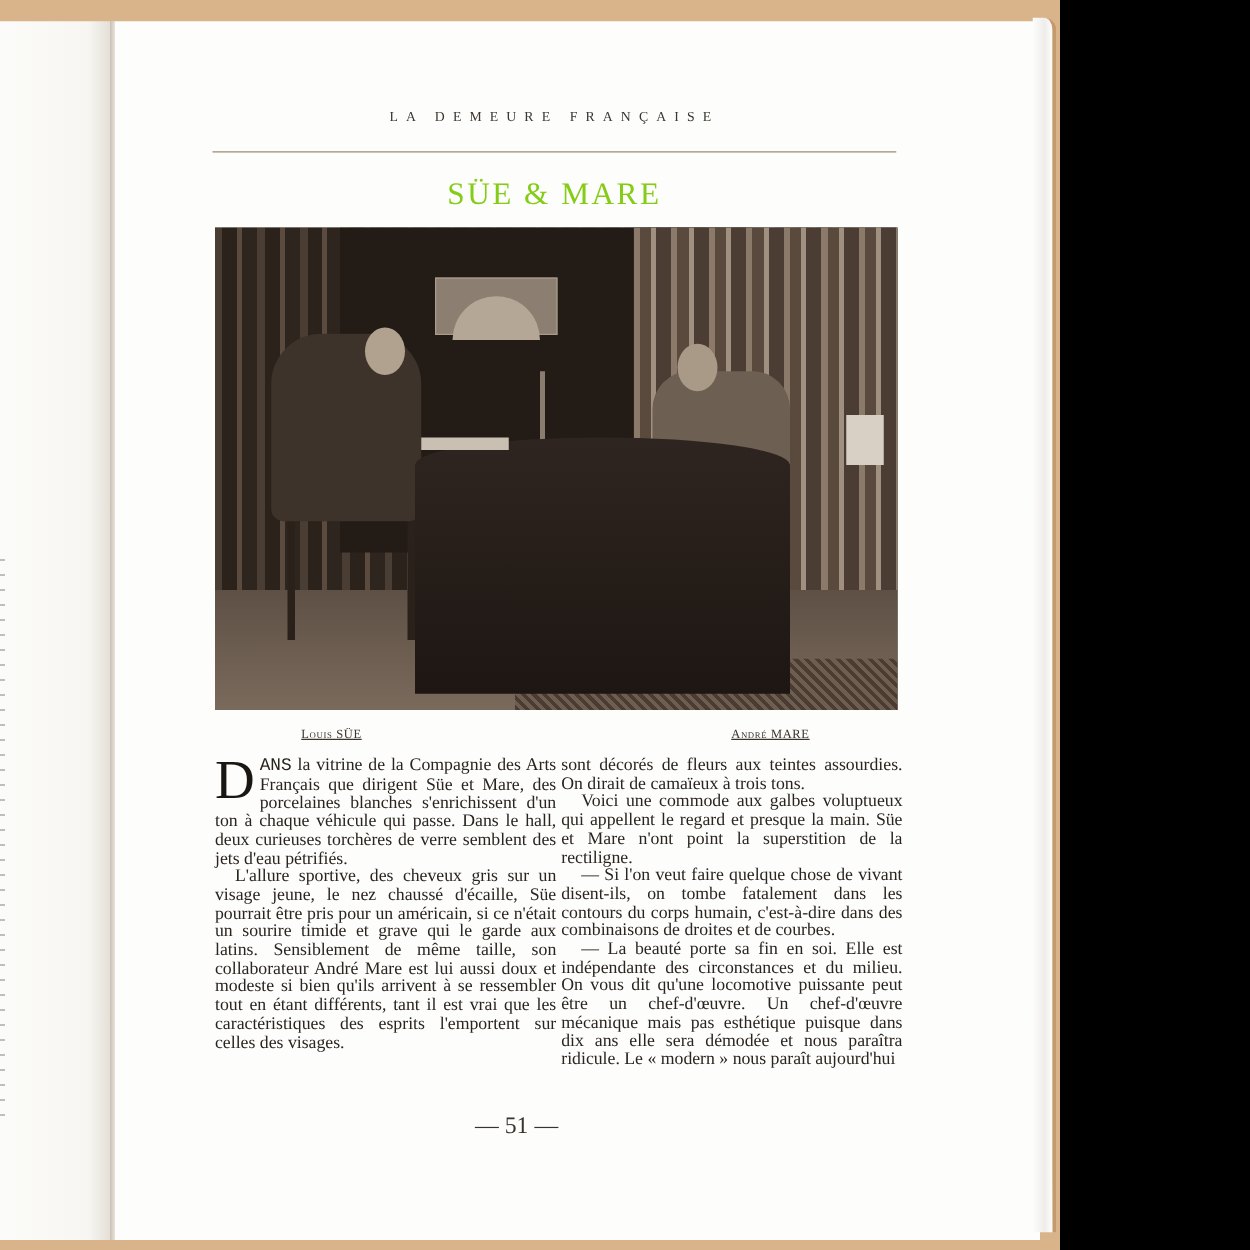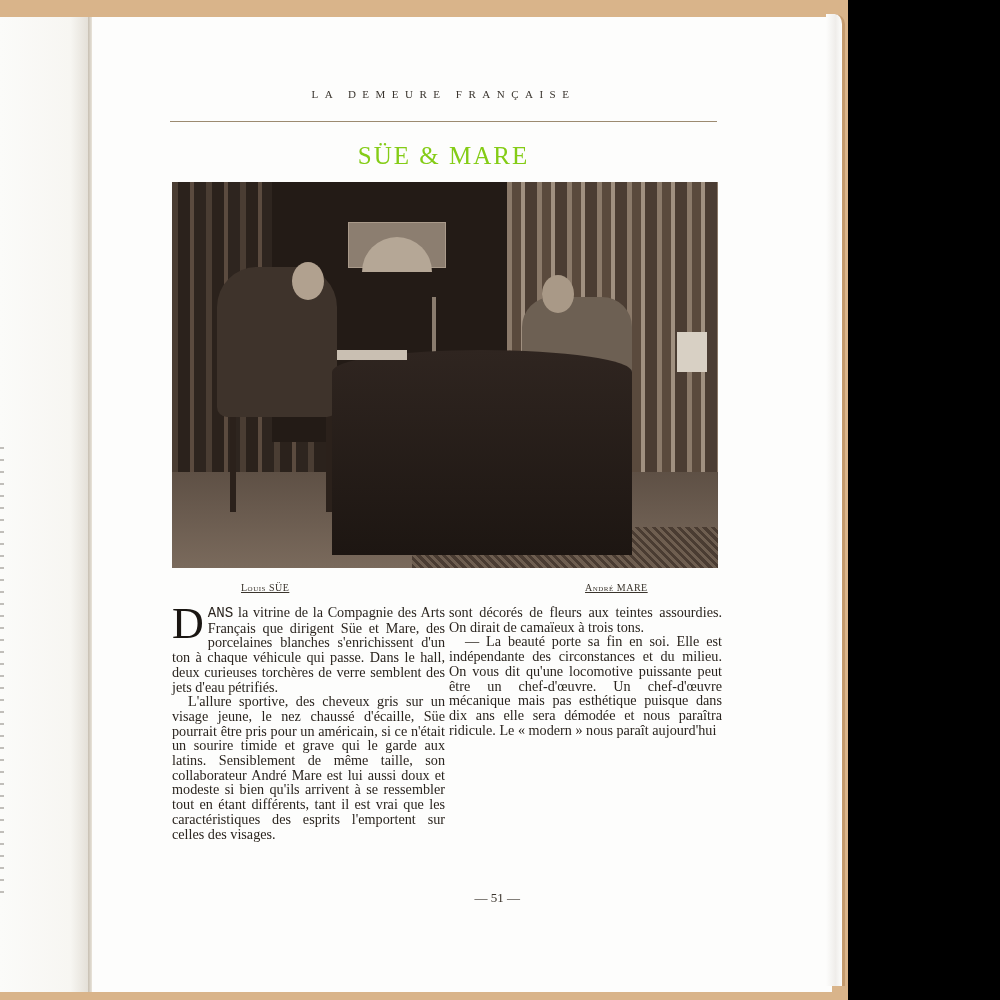--- a/index.html
+++ b/index.html
@@ -123,22 +123,22 @@
   }
   .col p { margin:0; text-indent:16px; }
   .col p.first { text-indent:0; }
   .col-left { left:172px; }
   .col-right { left:449px; }
   .dropcap {
     float:left; font-size:44px; line-height:34px; margin:2px 4px 0 0; color:#1a1612;
   }
   .smallcaps { font-variant:small-caps;font-family:Liberation Mono, monospace; }
   .folio {
-    position:absolute; left:380px; top:890px; width:140px; text-align:right;
-    font-size:13px; color:#3a342c;
+    position:absolute; left:380px; top:890px; width:140px; text-align:left;
+    font-size:19px; color:#3a342c;
   }
 </style>
 </head>
 <body>
 
 <div class="bg-frame"></div>
 <div class="left-page">
   <div class="left-page-marks"></div>
 </div>
 <div class="gutter"></div>
@@ -173,16 +173,18 @@
 <div class="caption caption-left">Louis SÜE</div>
 <div class="caption caption-right">André MARE</div>
 
 <div class="col col-left">
   <p class="first"><span class="dropcap">D</span><span class="smallcaps">ANS</span><span> la vitrine de la Compagnie des Arts Français que dirigent Süe et Mare, des porcelaines blanches s'enrichissent d'un ton à chaque véhicule qui passe. Dans le hall, deux curieuses torchères de verre semblent des jets d'eau pétrifiés.</span></p>
   <p>L'allure sportive, des cheveux gris sur un visage jeune, le nez chaussé d'écaille, Süe pourrait être pris pour un américain, si ce n'était un sourire timide et grave qui le garde aux latins. Sensiblement de même taille, son collaborateur André Mare est lui aussi doux et modeste si bien qu'ils arrivent à se ressembler tout en étant différents, tant il est vrai que les caractéristiques des esprits l'emportent sur celles des visages.</p>
 </div>
 
 <div class="col col-right">
   <p class="first">sont décorés de fleurs aux teintes assourdies. On dirait de camaïeux à trois tons.</p>
+  <p>Voici une commode aux galbes voluptueux qui appellent le regard et presque la main. Süe et Mare n'ont point la superstition de la rectiligne.</p>
+  <p>— Si l'on veut faire quelque chose de vivant disent-ils, on tombe fatalement dans les contours du corps humain, c'est-à-dire dans des combinaisons de droites et de courbes.</p>
   <p>— La beauté porte sa fin en soi. Elle est indépendante des circonstances et du milieu. On vous dit qu'une locomotive puissante peut être un chef-d'œuvre. Un chef-d'œuvre mécanique mais pas esthétique puisque dans dix ans elle sera démodée et nous paraîtra ridicule. Le « modern » nous paraît aujourd'hui</p>
 </div>
 
 <div class="folio">— 51 —</div>
 
 </body></html>

